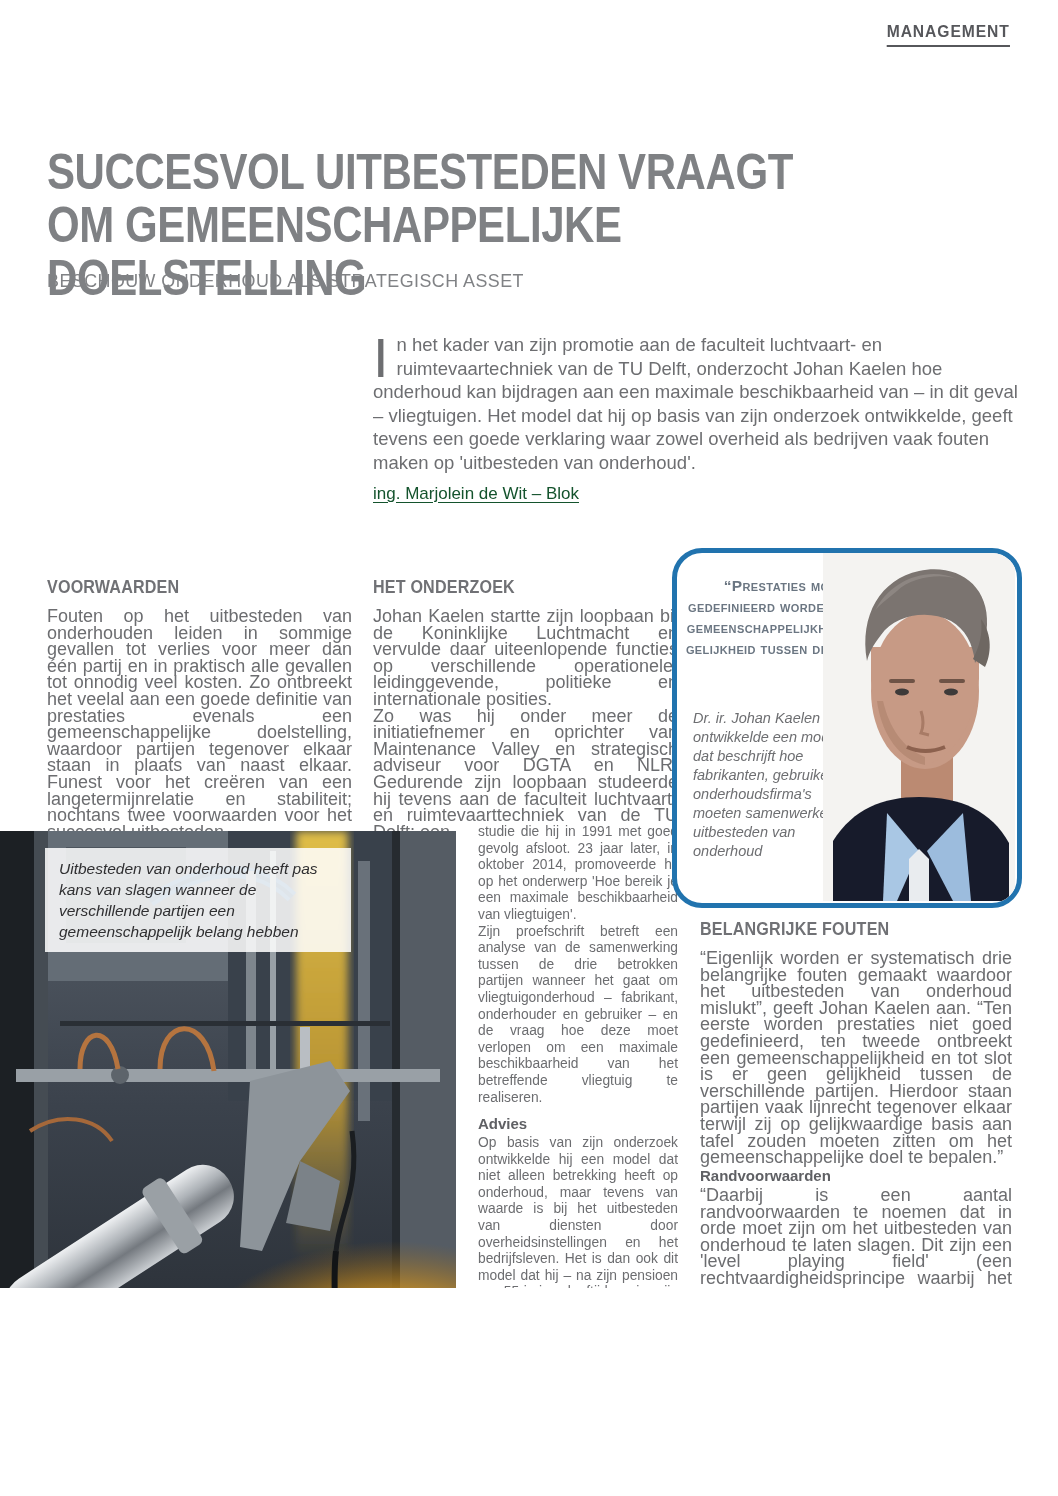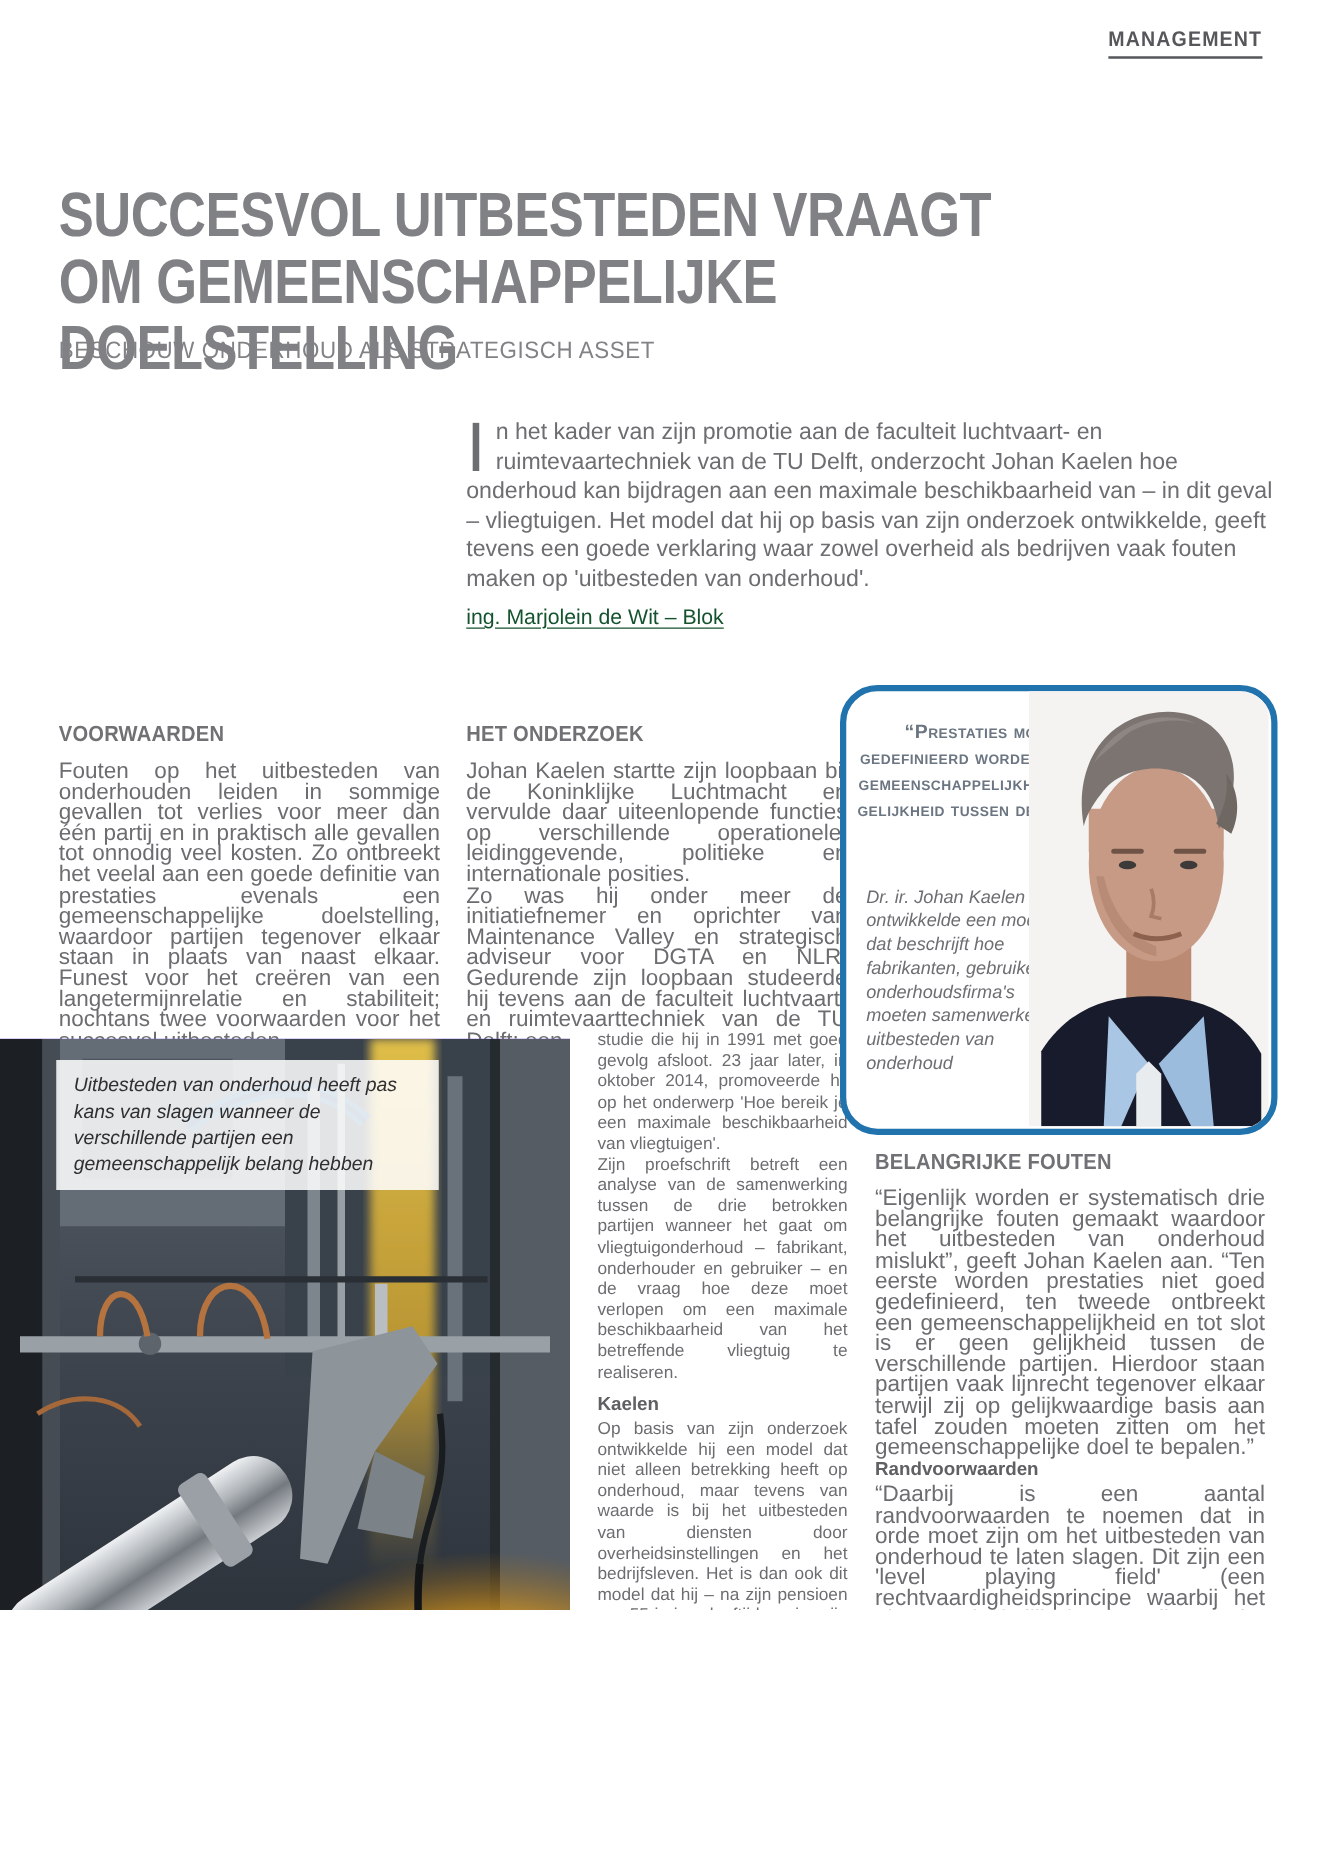--- a/index.html
+++ b/index.html
@@ -79,21 +79,21 @@
   }
   .portrait { position:absolute; right:2px; bottom:2px; width:192px; height:350px; }
   
   .fouten-head { left:700px; top:919px; }
   .fouten-body { left:700px; top:950px; width:312px; }
   .rand-head  { position:absolute; left:700px; top:1167px; }
   .rand-body  { left:700px; top:1187px; width:312px; }
   
   .machine-photo {
     position:absolute; left:0; top:831px; width:456px; height:612px;
-    overflow:hidden; background:#8b5cf6;
+    overflow:hidden; background:#fdba74;
   }
   .machine-photo svg { display:block; }
   .photo-caption {
     position:absolute; left:45px; top:17px; width:278px;
     background:rgba(255,255,255,.86); padding:10px 14px;
     font-style:italic; font-size:15.5px; line-height:21px; color:#2f2f31;
   }
   
   .footer-left {
     position:absolute; left:47px; top:1458px;
@@ -126,21 +126,21 @@
 
   <div class="col-heading" style="left:47px; top:577px;">VOORWAARDEN</div>
   <div class="col-body" style="left:47px; top:608px; width:305px;">Fouten op het uitbesteden van onderhouden leiden in sommige gevallen tot verlies voor meer dan één partij en in praktisch alle gevallen tot onnodig veel kosten. Zo ontbreekt het veelal aan een goede definitie van prestaties evenals een gemeenschappelijke doelstelling, waardoor partijen tegenover elkaar staan in plaats van naast elkaar. Funest voor het creëren van een langetermijnrelatie en stabiliteit; nochtans twee voorwaarden voor het succesvol uitbesteden.</div>
 
   <div class="col-heading" style="left:373px; top:577px;">HET ONDERZOEK</div>
   <div class="col-body" style="left:373px; top:608px; width:305px;">Johan Kaelen startte zijn loopbaan bij de Koninklijke Luchtmacht en vervulde daar uiteenlopende functies op verschillende operationele, leidinggevende, politieke en internationale posities.
 Zo was hij onder meer de initiatiefnemer en oprichter van Maintenance Valley en strategisch adviseur voor DGTA en NLR. Gedurende zijn loopbaan studeerde hij tevens aan de faculteit luchtvaart- en ruimtevaarttechniek van de TU Delft; een</div>
   <div class="narrow-block">
     <p>studie die hij in 1991 met goed gevolg afsloot. 23 jaar later, in oktober 2014, promoveerde hij op het onderwerp 'Hoe bereik je een maximale beschikbaarheid van vliegtuigen'.
 Zijn proefschrift betreft een analyse van de samenwerking tussen de drie betrokken partijen wanneer het gaat om vliegtuigonderhoud – fabrikant, onderhouder en gebruiker – en de vraag hoe deze moet verlopen om een maximale beschikbaarheid van het betreffende vliegtuig te realiseren.</p>
-    <h4>Kaelen</h4>
+    <h4>Advies</h4>
     <p>Op basis van zijn onderzoek ontwikkelde hij een model dat niet alleen betrekking heeft op onderhoud, maar tevens van waarde is bij het uitbesteden van diensten door overheidsinstellingen en het bedrijfsleven. Het is dan ook dit model dat hij – na zijn pensioen op 55-jarige leeftijd – in zijn eigen bedrijf KD Innovatief Advies gebruikt voor het adviseren van bedrijven en het geven van trainingen en cursussen in binnen- en buitenland.</p>
   </div>
 
   <div class="quote-box">
     <div class="quote-text">“Prestaties moeten gedefinieerd worden, er moet gemeenschappelijkheid zijn en gelijkheid tussen de partijen”</div>
     <div class="quote-caption">Dr. ir. Johan Kaelen ontwikkelde een model dat beschrijft hoe fabrikanten, gebruikers en onderhoudsfirma's moeten samenwerken bij uitbesteden van onderhoud</div>
     <svg class="portrait" viewBox="0 0 192 350">
       <rect x="0" y="0" width="192" height="350" fill="#f4f3f1"></rect>
 
       <rect x="78" y="185" width="52" height="70" fill="#bb8a72"></rect>

